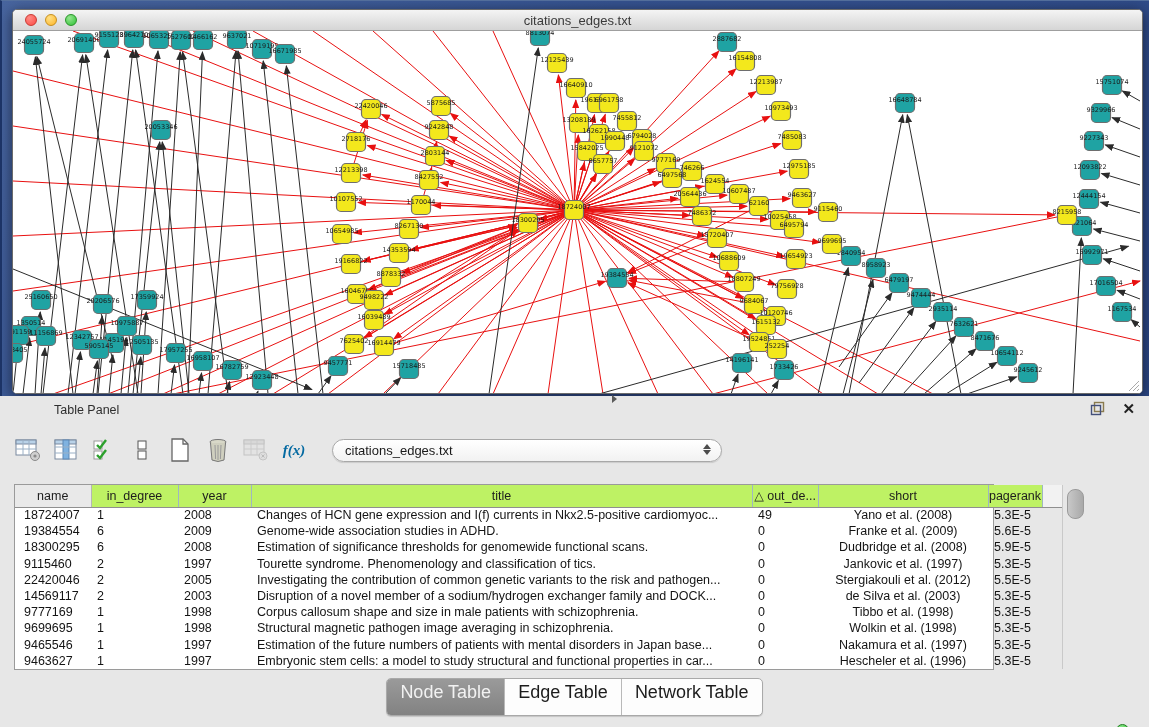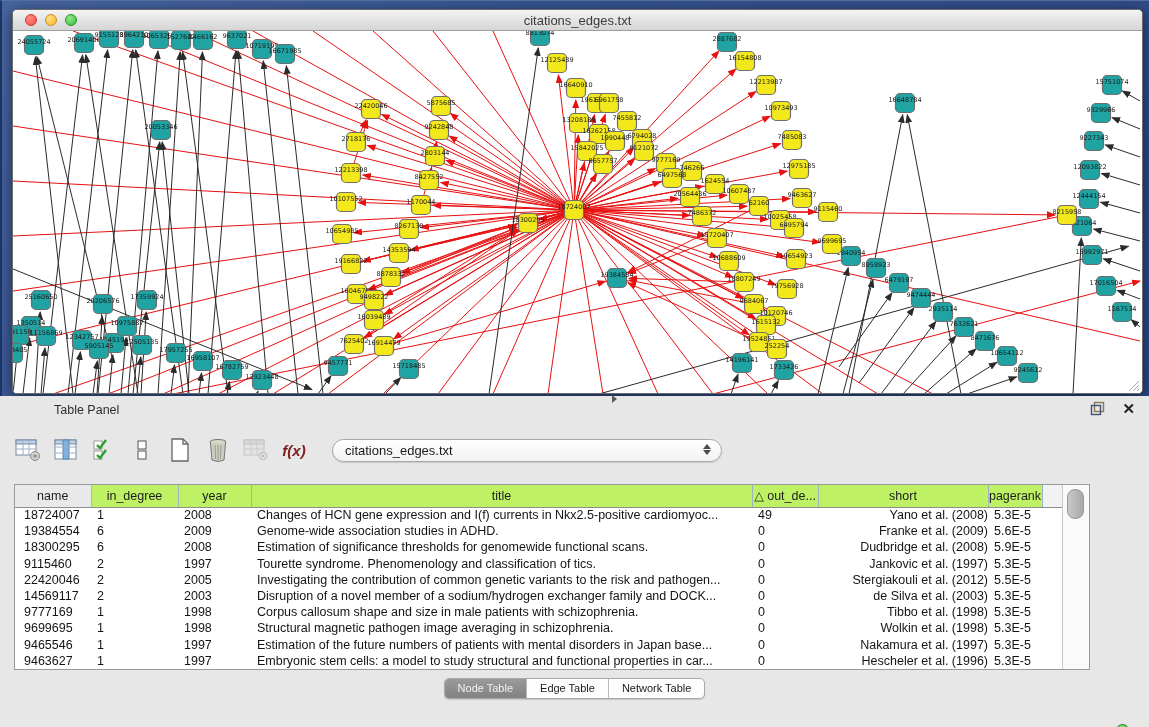--- a/index.html
+++ b/index.html
@@ -30,54 +30,54 @@
   .panel-hdr { height:28px; position:relative;margin-left:42px; }
   .panel-hdr .ptitle { position:absolute; left:12px; top:7px; font-size:12.5px; color:#2e2e2e; }
   .panel-hdr .hico { position:absolute; top:5px; cursor:pointer; }
   .panel-hdr .float { right:44px; }
   .panel-hdr .close { right:14px; font-size:15px; font-weight:bold; color:#222; top:4px; }
   .splitter-nub { position:absolute; left:570px; top:-1px; width:0; height:0;
     border-top:4px solid transparent; border-bottom:4px solid transparent; border-left:5px solid #5a5a5a; }
 
   .toolbar { position:absolute; left:14px; top:34px; height:40px; display:flex; align-items:center; gap:10px; }
   .tbtn { width:28px; height:28px; display:flex; align-items:center; justify-content:center; cursor:pointer; }
-  .fx { font-family:Liberation Sans, sans-serif; font-style:italic; font-weight:bold; font-size:15px; color:#7f1d1d; }
+  .fx { font-family:Liberation Serif, serif; font-style:italic; font-weight:bold; font-size:15px; color:#0369a1; }
   .combo { margin-left:14px; width:390px; height:23px; background:linear-gradient(#ffffff,#f2f2f2);
     border:1px solid #a8a8a8; border-radius:12px; position:relative;
     font-size:13px; color:#1a1a1a; line-height:21px; padding-left:12px;
     box-shadow:0 1px 1px rgba(0,0,0,.12); cursor:pointer; }
   .combo .arrows { position:absolute; right:10px; top:4px; display:flex; flex-direction:column; gap:1px; }
   .combo .arrows i { width:0; height:0; border-left:4px solid transparent; border-right:4px solid transparent; }
   .combo .arrows .up { border-bottom:5px solid #4c4c4c; }
   .combo .arrows .dn { border-top:5px solid #4c4c4c; }
 
   
-  .tablewrap { position:absolute; left:14px; top:88px; width:1076px; height:186px;
+  .tablewrap { position:absolute; left:14px; top:88px; width:980px; height:186px;
     background:#fff; border:1px solid #9a9a9a; display:flex; }
   .grid { flex:1; }
   table { border-collapse:collapse; table-layout:fixed; width:1047px; font-size:12.5px; color:#141414; }
   col.c-name{width:76px} col.c-ind{width:87px} col.c-year{width:73px} col.c-title{width:501px}
   col.c-out{width:66px} col.c-short{width:170px} col.c-pr{width:54px} col.c-rest{width:20px}
   thead th { height:22px; font-weight:normal; font-size:12.5px; color:#1d1d1d;
     background:#bef264; border-right:1px solid #9fb6c2; border-bottom:1px solid #8f8f8f;
     overflow:hidden; white-space:nowrap; }
   thead th.h-name { background:#e9e9e9; border-right:1px solid #b5b5b5; }
   thead th.h-rest { background:#f2f2f2; border-right:none; }
   tbody td { height:16.2px; padding:0 0 0 6px; white-space:nowrap; overflow:hidden; }
   tbody td.a-name { padding-left:9px; }
-  tbody td.a-center { text-align:right; padding-left:0; }
+  tbody td.a-center { text-align:center; padding-left:0; }
   .vscroll { width:27px; background:#fafafa; border-left:1px solid #c9c9c9; position:relative; }
   .vthumb { position:absolute; left:4px; top:4px; width:17px; height:30px; border-radius:8px;
     background:linear-gradient(90deg,#c8c8c8,#a9a9a9); border:1px solid #9a9a9a; }
 
   
   .tabsrow { position:absolute; left:0; top:282px; width:1149px; display:flex; justify-content:center; }
   .seg { display:flex; border:1px solid #a9a9a9; border-radius:5px; overflow:hidden;
     background:#fdfdfd; box-shadow:0 1px 1px rgba(0,0,0,.15); }
-  .seg .tab { padding:3px 13px 4px; font-size:11px; color:#1c1c1c; border-right:1px solid #b9b9b9; cursor:pointer; }
+  .seg .tab { padding:3px 13px 12px; font-size:18px; color:#1c1c1c; border-right:1px solid #b9b9b9; cursor:pointer; }
   .seg .tab:last-child { border-right:none; }
   .seg .tab[data-selected="true"] { background:linear-gradient(#9a9a9a,#828282); color:#f2f2f2; }
 
   
   .statusbar { position:absolute; left:0; top:310px; width:1149px; height:21px;margin-top:16px; }
   .mem { position:absolute; right:40px; top:3px; font-size:11.5px; color:#222; }
   .memdot { position:absolute; right:20px; top:2px; width:13px; height:13px; border-radius:50%;
     background:radial-gradient(circle at 35% 30%, #8fe88f,#35c235); border:1px solid #1f7a1f; }
 </style>
 </head>

